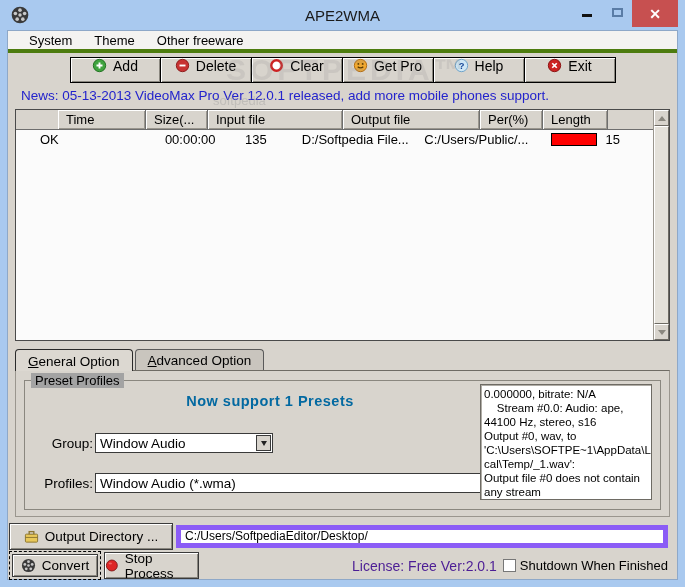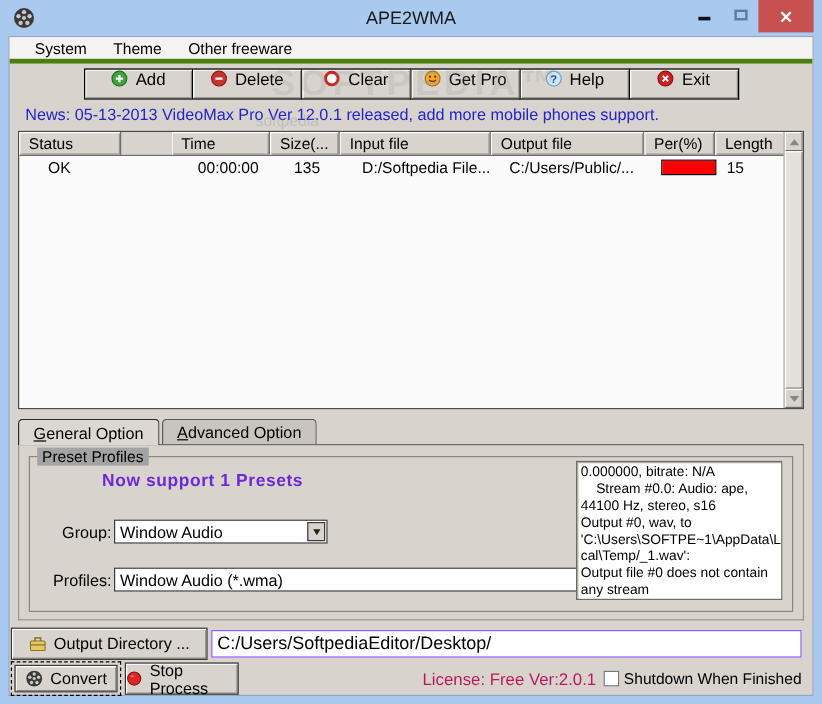--- a/index.html
+++ b/index.html
@@ -56,49 +56,49 @@
 
   
   .tabs-row { display:flex; margin:6px 0 0 7px; height:23px; align-items:flex-end; }
   .tab { padding:3px 12px 2px 12px; font-size:13.5px; border:1px solid #5a5a5a; border-bottom:none;
          border-radius:4px 4px 0 0; background:#c9c5be; margin-right:2px; cursor:default; position:relative; }
   .tab.active { background:#dcd8d1; border-color:#2a2a2a; z-index:2; top:1px; padding-top:4px; }
   .tab-panel { height:147px; margin:0 7px; border:1px solid #9a968e; border-top:1px solid #6e6b64; background:#d8d4cd; position:relative; }
 
   .groupbox { position:absolute; left:8px; right:8px; top:9px; bottom:6px; border:1px solid #8a877f; }
   .gb-legend { position:absolute; top:-8px; left:6px; background:#a3a3a3; padding:0 4px; font-size:13px; }
-  .notice { position:absolute; left:60px; top:12px; width:370px; color:#6d28d9; font-size:14.5px; font-weight:bold; letter-spacing:0.5px; }
+  .notice { position:absolute; left:60px; top:12px; width:370px; text-align:center; color:#0369a1; font-size:14.5px; font-weight:bold; letter-spacing:0.5px; }
 
   .field-row { position:absolute; display:flex; align-items:center; }
   .row-group { left:14px; top:52px; }
   .row-profiles { left:2px; top:92px; }
   .field-label { width:56px; text-align:right; padding-right:2px; font-size:13.5px; }
   .combo { background:#fff; border:1px solid #3a3a3a; height:20px; display:flex; align-items:center; padding-left:4px; font-size:13.5px; }
   .combo-group { width:178px; }
   .combo-profiles { width:418px; }
   .combo-arrow { margin-left:auto; width:15px; height:16px; margin-right:1px; background:#d8d4cd; border:1px solid #3a3a3a; display:flex; align-items:center; justify-content:center; }
   .combo-arrow .arr-dn { border-left-width:3.5px; border-right-width:3.5px; border-top-width:5px; border-top-color:#222; }
 
   .logbox { position:absolute; right:8px; top:3px; width:172px; height:116px; background:#fff; border:1px solid #6e6b64;
             box-shadow: inset 1px 1px 0 #b0ada6; font-size:11.5px; line-height:14px; padding:2px 3px; white-space:pre-wrap; overflow:hidden; }
 
   
   .outdir-row { display:flex; align-items:center; padding:6px 9px 0 1px; height:32px; }
   .btn { background:#d8d4cd; border:1px solid #3a3a3a; box-shadow: inset 1px 1px 0 #ffffff, inset -1px -1px 0 #8a877f;
          display:flex; align-items:center; justify-content:center; gap:6px; font-size:13.5px; cursor:default; }
   .outdir-btn { width:164px; height:27px; }
-  .path-input { flex:1; margin-left:3px; height:23px; border:1px solid #8b5cf6; background:#fff; font-family:"Liberation Sans",sans-serif; font-size:15px; padding:0 4px; }
+  .path-input { flex:1; margin-left:3px; height:23px; border:5px solid #8b5cf6; background:#fff; font-family:"Liberation Sans",sans-serif; font-size:12px; padding:0 4px; }
 
   .action-row { display:flex; align-items:center; padding:3px 9px 0 1px; height:30px; }
   .convert-wrap { border:1px dashed #000; padding:2px; }
   .convert-btn { width:86px; height:23px; }
   .stop-btn { width:95px; height:27px; margin-left:3px; }
   .btn svg { width:15px; height:15px; }
   .footer-right { margin-left:auto; display:flex; align-items:center; }
-  .license { color:#be185d; font-size:14px; }
+  .license { color:#4c1d95; font-size:14px; }
   .checkbox { width:13px; height:13px; background:#fff; border:1px solid #777; margin:0 4px 0 6px; }
   .shutdown-label { font-size:13px; }
 </style>
 </head>
 <body>
 
 <div class="window">
 
   <div class="titlebar">
     <svg class="title-icon" viewBox="0 0 16 16">
@@ -176,21 +176,20 @@
             <path d="M5.6 5.6l4.8 4.8M10.4 5.6l-4.8 4.8" stroke="#fff" stroke-width="1.8"></path>
           </svg>
         <span>Exit</span>
       </div>
     </div>
 
     <div class="news">News: 05-13-2013 VideoMax Pro Ver 12.0.1 released, add more mobile phones support.</div>
 
     <div class="table-wrap">
       <div class="thead">
-        <div class="th c0">Status</div>
         <div class="th c1">Time</div>
         <div class="th c2">Size(...</div>
         <div class="th c3">Input file</div>
         <div class="th c4">Output file</div>
         <div class="th c5">Per(%)</div>
         <div class="th c6">Length</div>
       </div>
       <div class="trow">
         <div class="td c0">OK</div>
         <div class="td c1">00:00:00</div>

